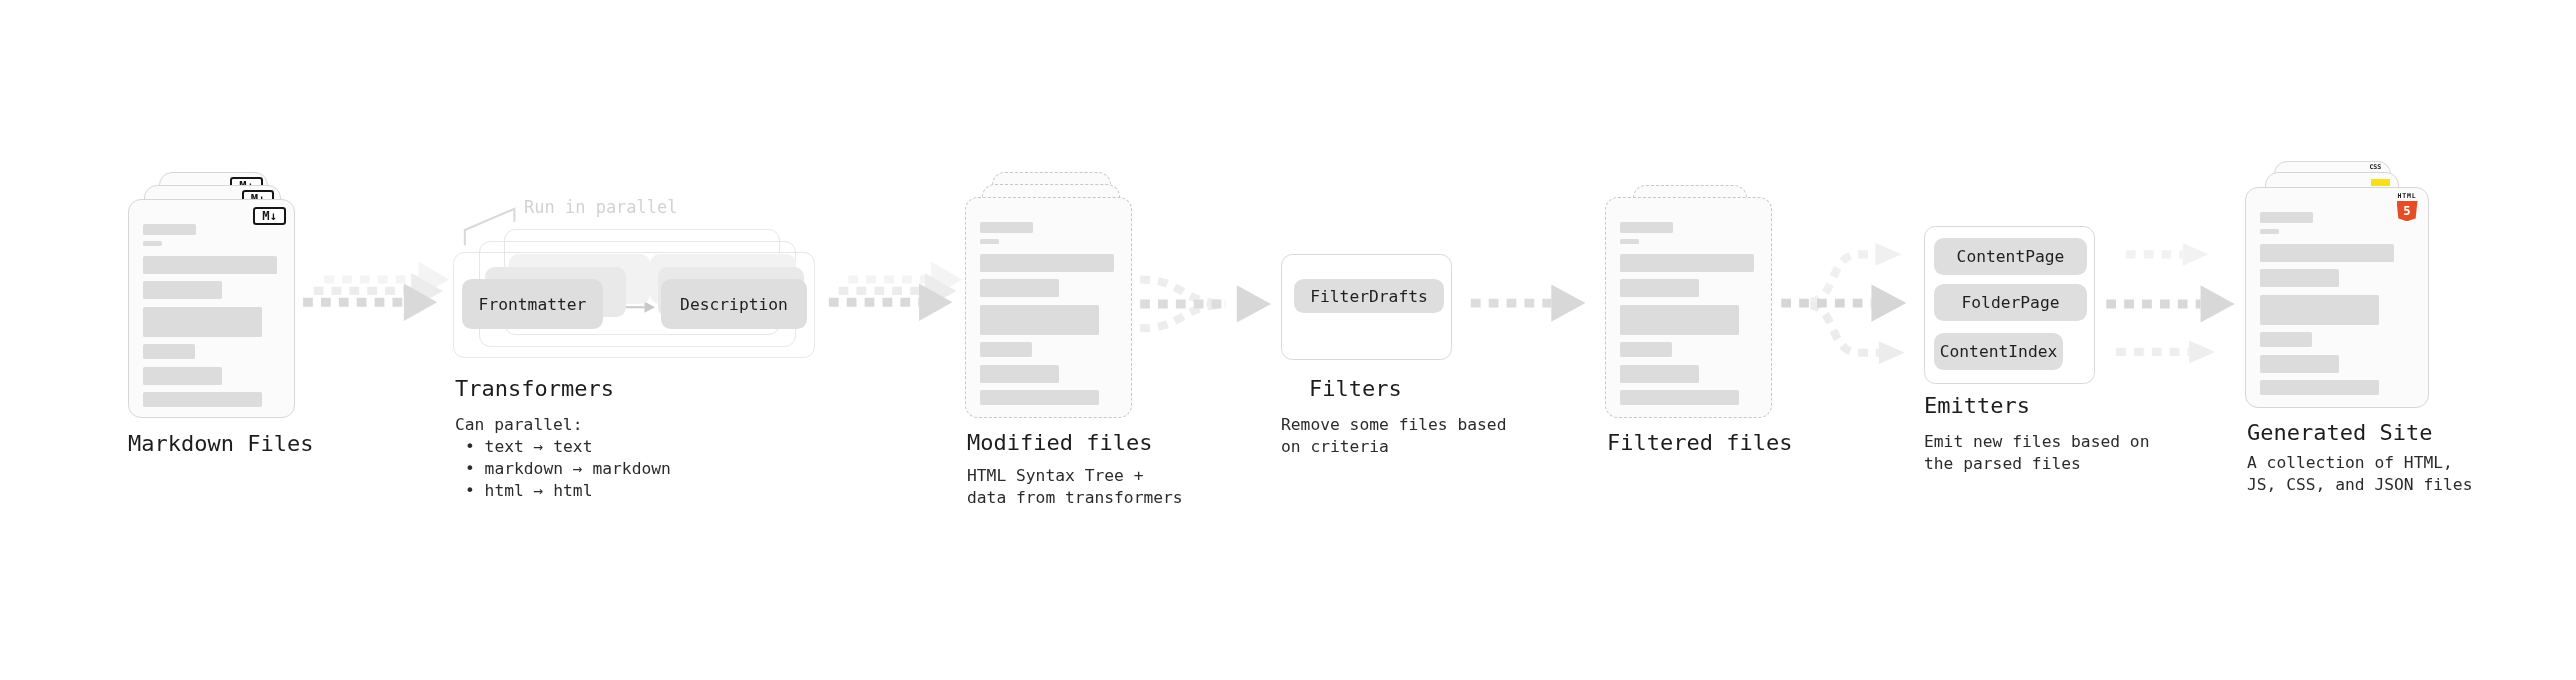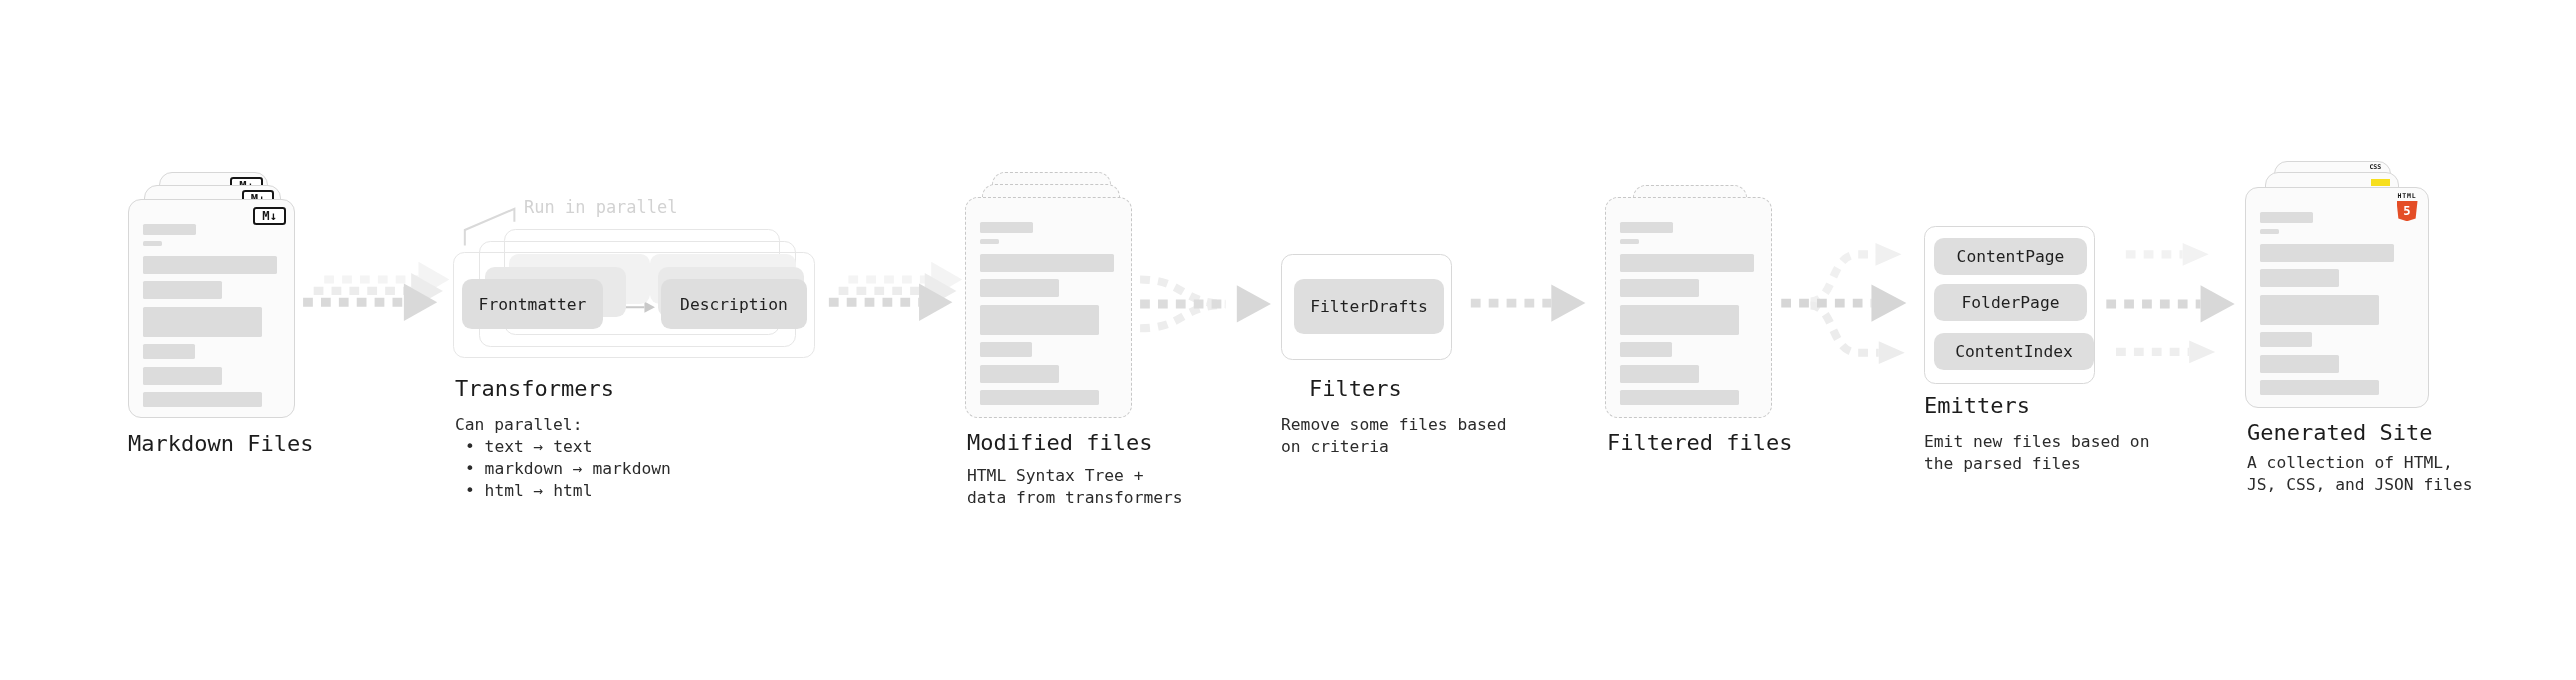--- a/index.html
+++ b/index.html
@@ -159,21 +159,21 @@
     </div>
     <div class="stage-label" style="left:967px;top:430px;">Modified files</div>
     <div class="stage-desc" style="left:967px;top:465px;">
       <div>HTML Syntax Tree +</div>
       <div>data from transformers</div>
     </div>
   </div>
 
   <div>
     <div class="frame dark" style="left:1281px;top:254px;width:171px;height:106px;"></div>
-    <div class="node-btn" style="left:1294px;top:279px;width:150px;height:55px;">FilterDrafts</div>
+    <div class="node-btn" style="left:1294px;top:279px;width:150px;height:34px;">FilterDrafts</div>
     <div class="stage-label" style="left:1281px;top:376px;margin-left:28px;">Filters</div>
     <div class="stage-desc" style="left:1281px;top:414px;">
       <div>Remove some files based</div>
       <div>on criteria</div>
     </div>
   </div>
 
   <div>
     <div class="doc-card dashed" style="left:1633px;top:185px;width:114px;height:49px;"></div>
     <div class="doc-card dashed" style="left:1605px;top:197px;width:167px;height:221px;">
@@ -188,21 +188,21 @@
           <div class="bar" style="width: 119px; height: 15.4px; margin-top: 7.3px;"></div>
         </div>
     </div>
     <div class="stage-label" style="left:1607px;top:430px;">Filtered files</div>
   </div>
 
   <div>
     <div class="frame dark" style="left:1924px;top:226px;width:171px;height:158px;"></div>
     <div class="node-btn" style="left:1934px;top:238px;width:153px;height:37px;">ContentPage</div>
     <div class="node-btn" style="left:1934px;top:284px;width:153px;height:37px;">FolderPage</div>
-    <div class="node-btn" style="left:1934px;top:333px;width:160px;height:37px;">ContentIndex</div>
+    <div class="node-btn" style="left:1934px;top:333px;width:129px;height:37px;">ContentIndex</div>
     <div class="stage-label" style="left:1924px;top:393px;text-align:right;">Emitters</div>
     <div class="stage-desc" style="left:1924px;top:431px;">
       <div>Emit new files based on</div>
       <div>the parsed files</div>
     </div>
   </div>
 
   <div>
     <div class="doc-card" style="left:2274px;top:161px;width:117px;height:49px;">
       <div class="css-badge" style="right:5.7px;top:2.4px;">

